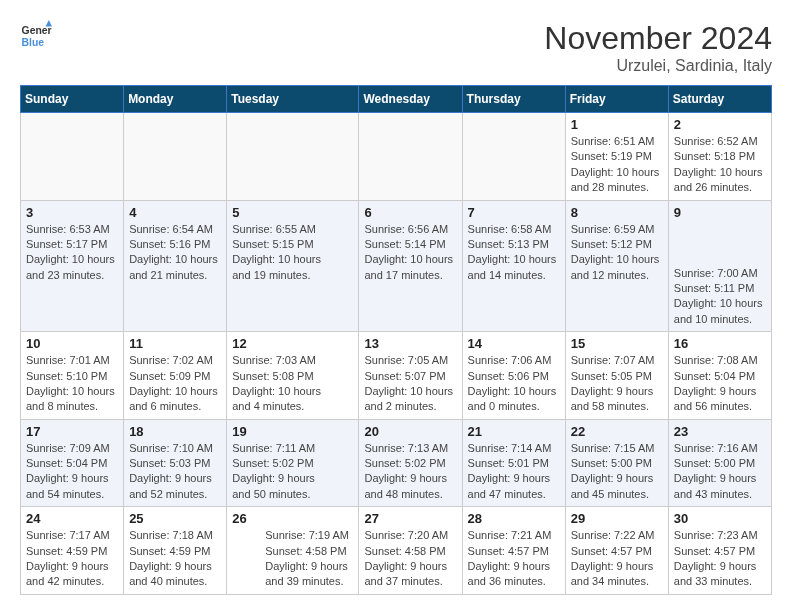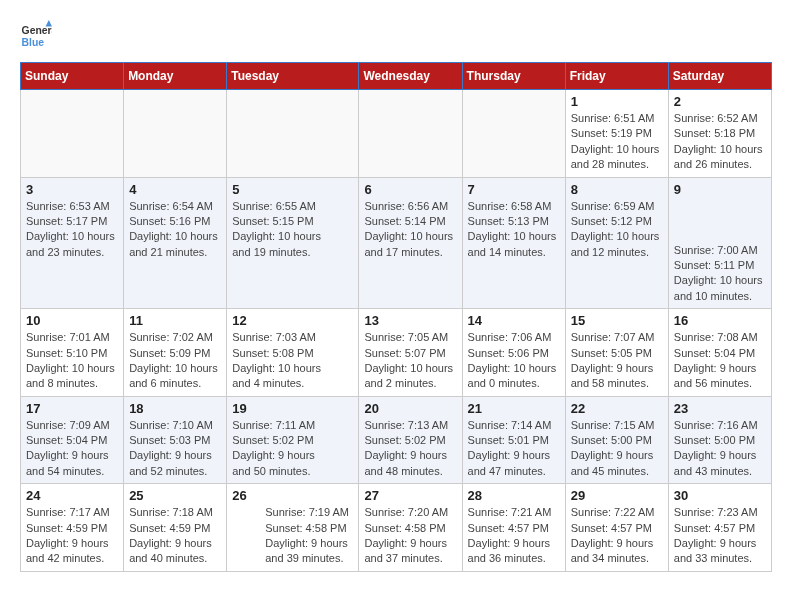--- a/index.html
+++ b/index.html
@@ -36,21 +36,21 @@
     .location {
       font-size: 16px;
       color: #555;
     }
     table {
       width: 100%;
       border-collapse: collapse;
       font-size: 11px;
     }
     thead tr th {
-      background-color: #b91c1c;
+      background-color: #0c4a6e;
       color: #fff;
       padding: 6px 4px;
       text-align: left;
       font-size: 12px;
       font-weight: bold;
       border: 1px solid #3a78c9;
     }
     tbody tr td {
       border: 1px solid #ccc;
       vertical-align: top;
@@ -82,20 +82,22 @@
 
 <div class="header-area">
   <div class="logo">
     <svg class="logo-icon" viewBox="0 0 40 40">
       <text x="2" y="18" font-size="13" font-weight="bold" fill="#333" font-family="Arial">General</text>
       <text x="2" y="32" font-size="13" font-weight="bold" fill="#4a90d9" font-family="Arial">Blue</text>
       <polygon points="32,8 40,8 36,0" fill="#4a90d9"></polygon>
     </svg>
   </div>
   <div class="title-area">
+    <div class="month-title">November 2024</div>
+    <div class="location">Urzulei, Sardinia, Italy</div>
   </div>
 </div>
 
 <table>
   <thead>
     <tr>
     <th>Sunday</th>
         <th>Monday</th>
         <th>Tuesday</th>
         <th>Wednesday</th>

